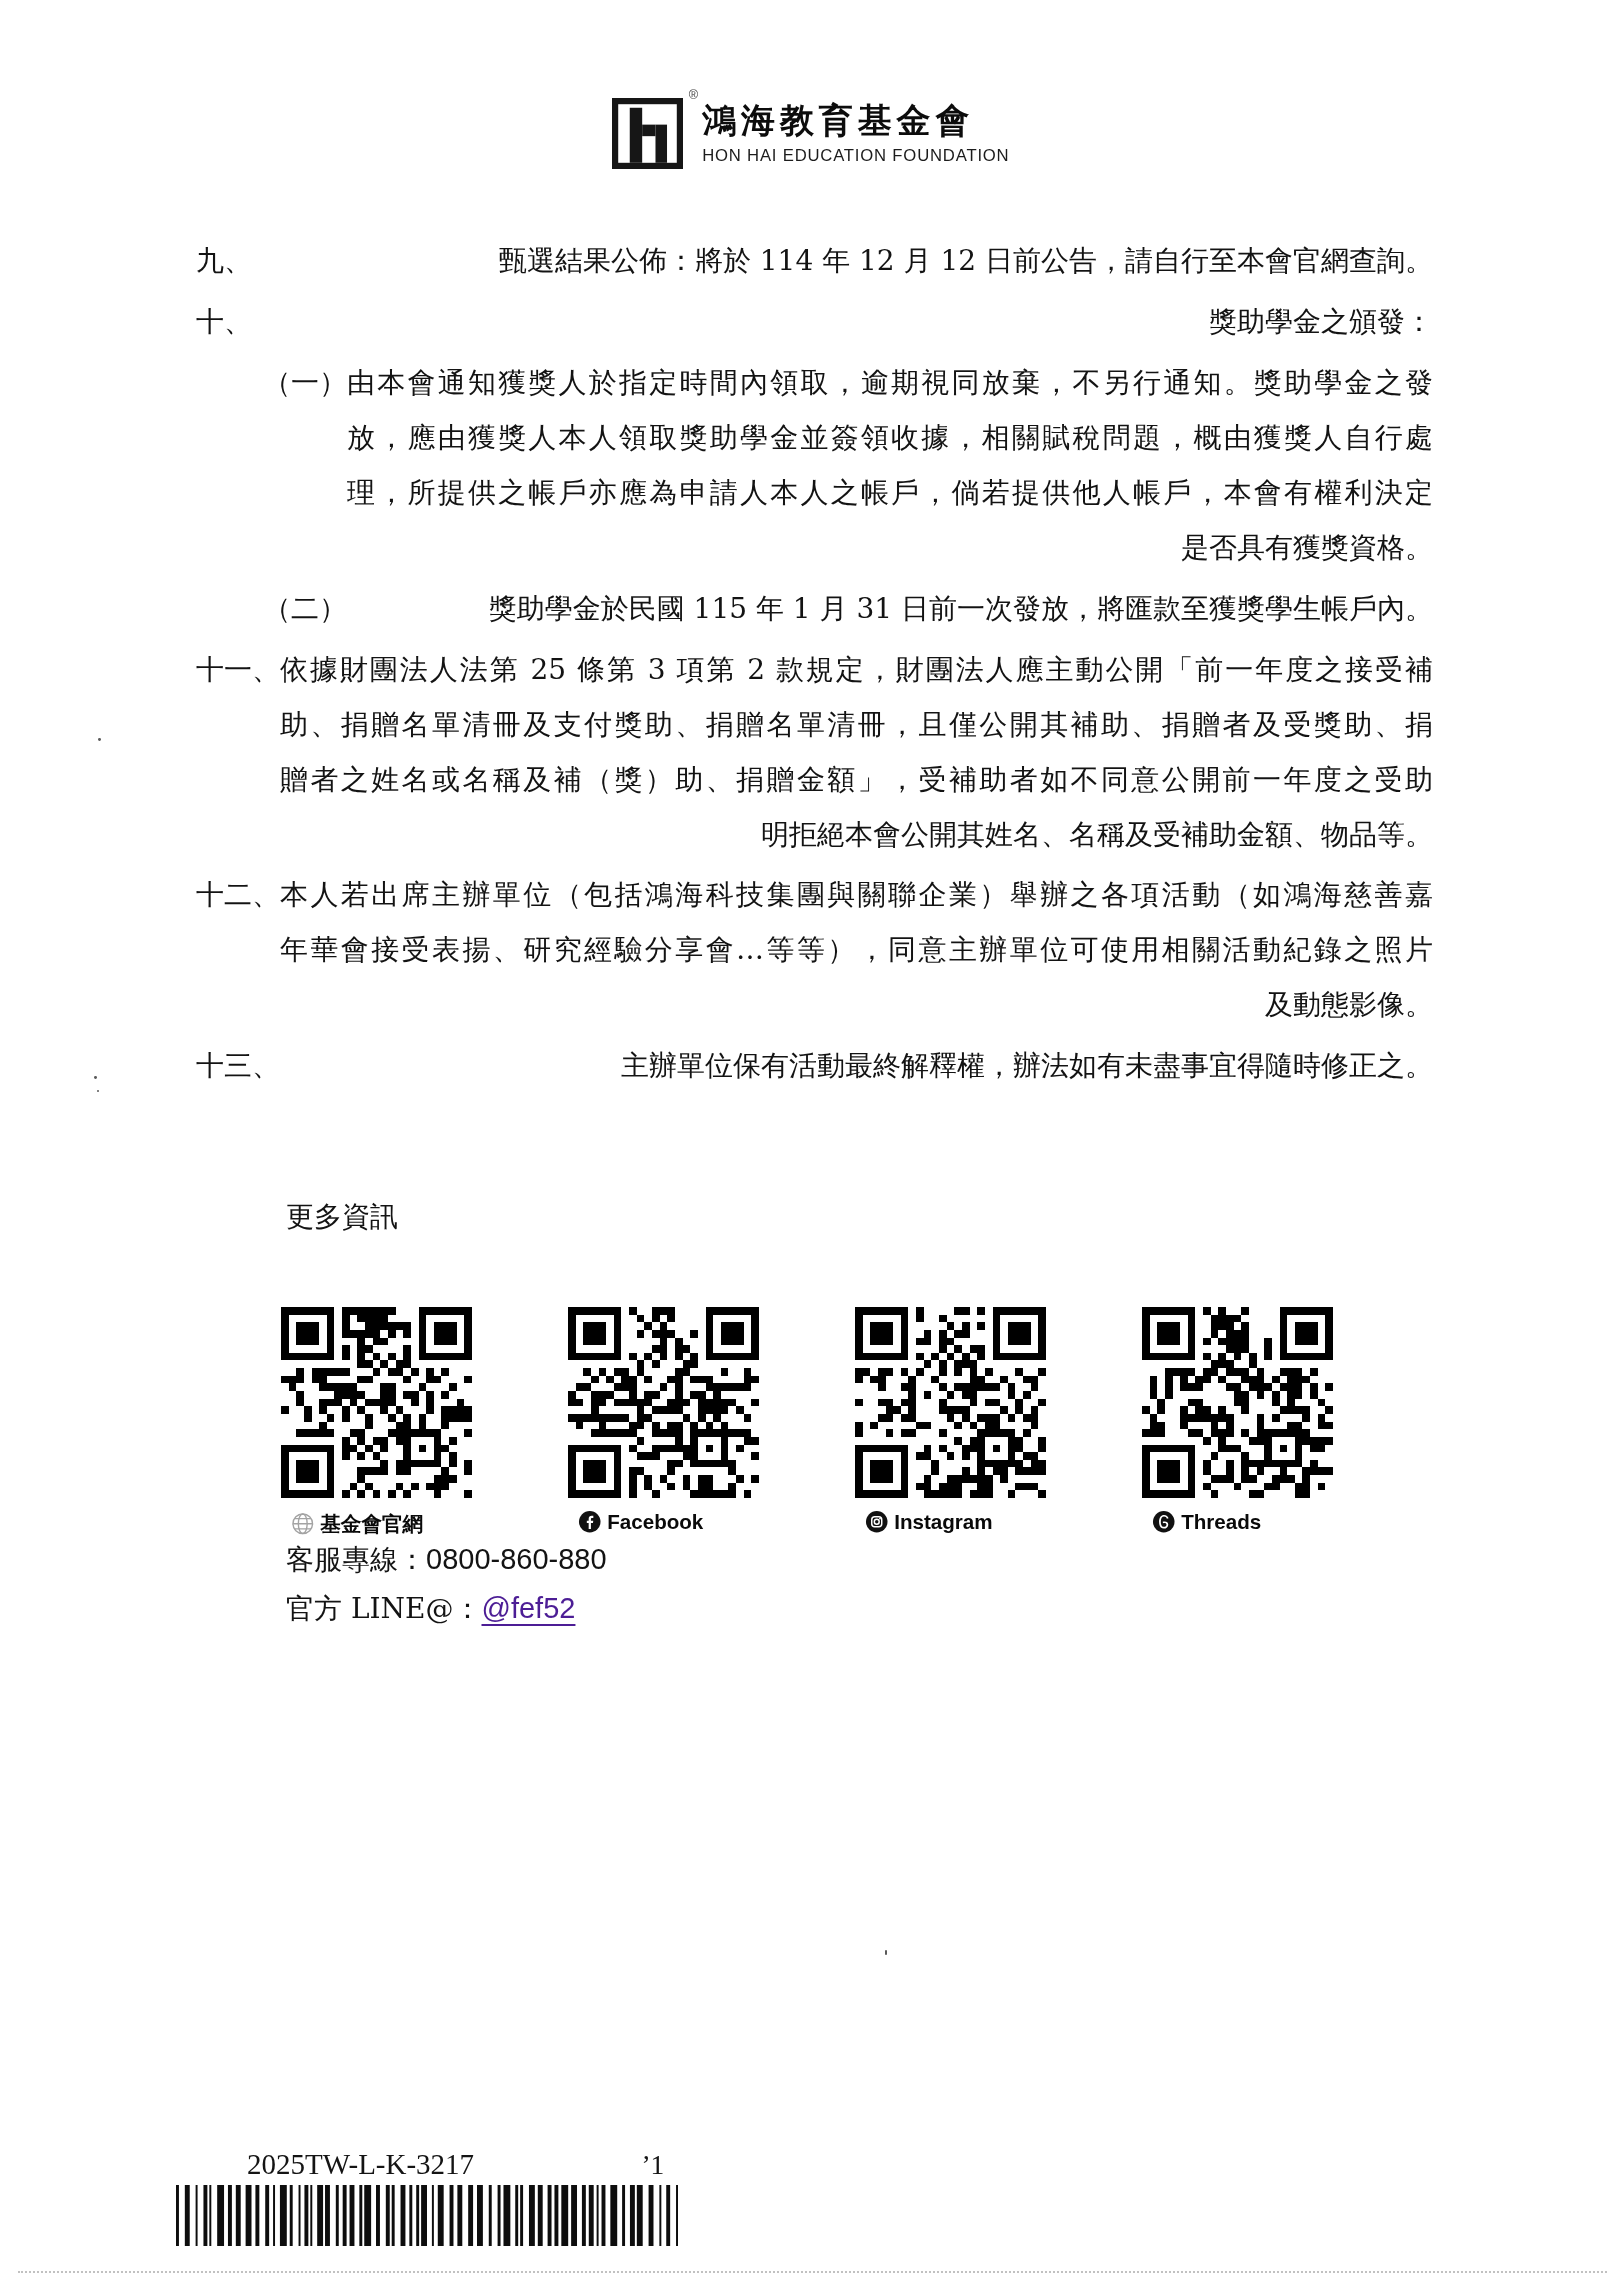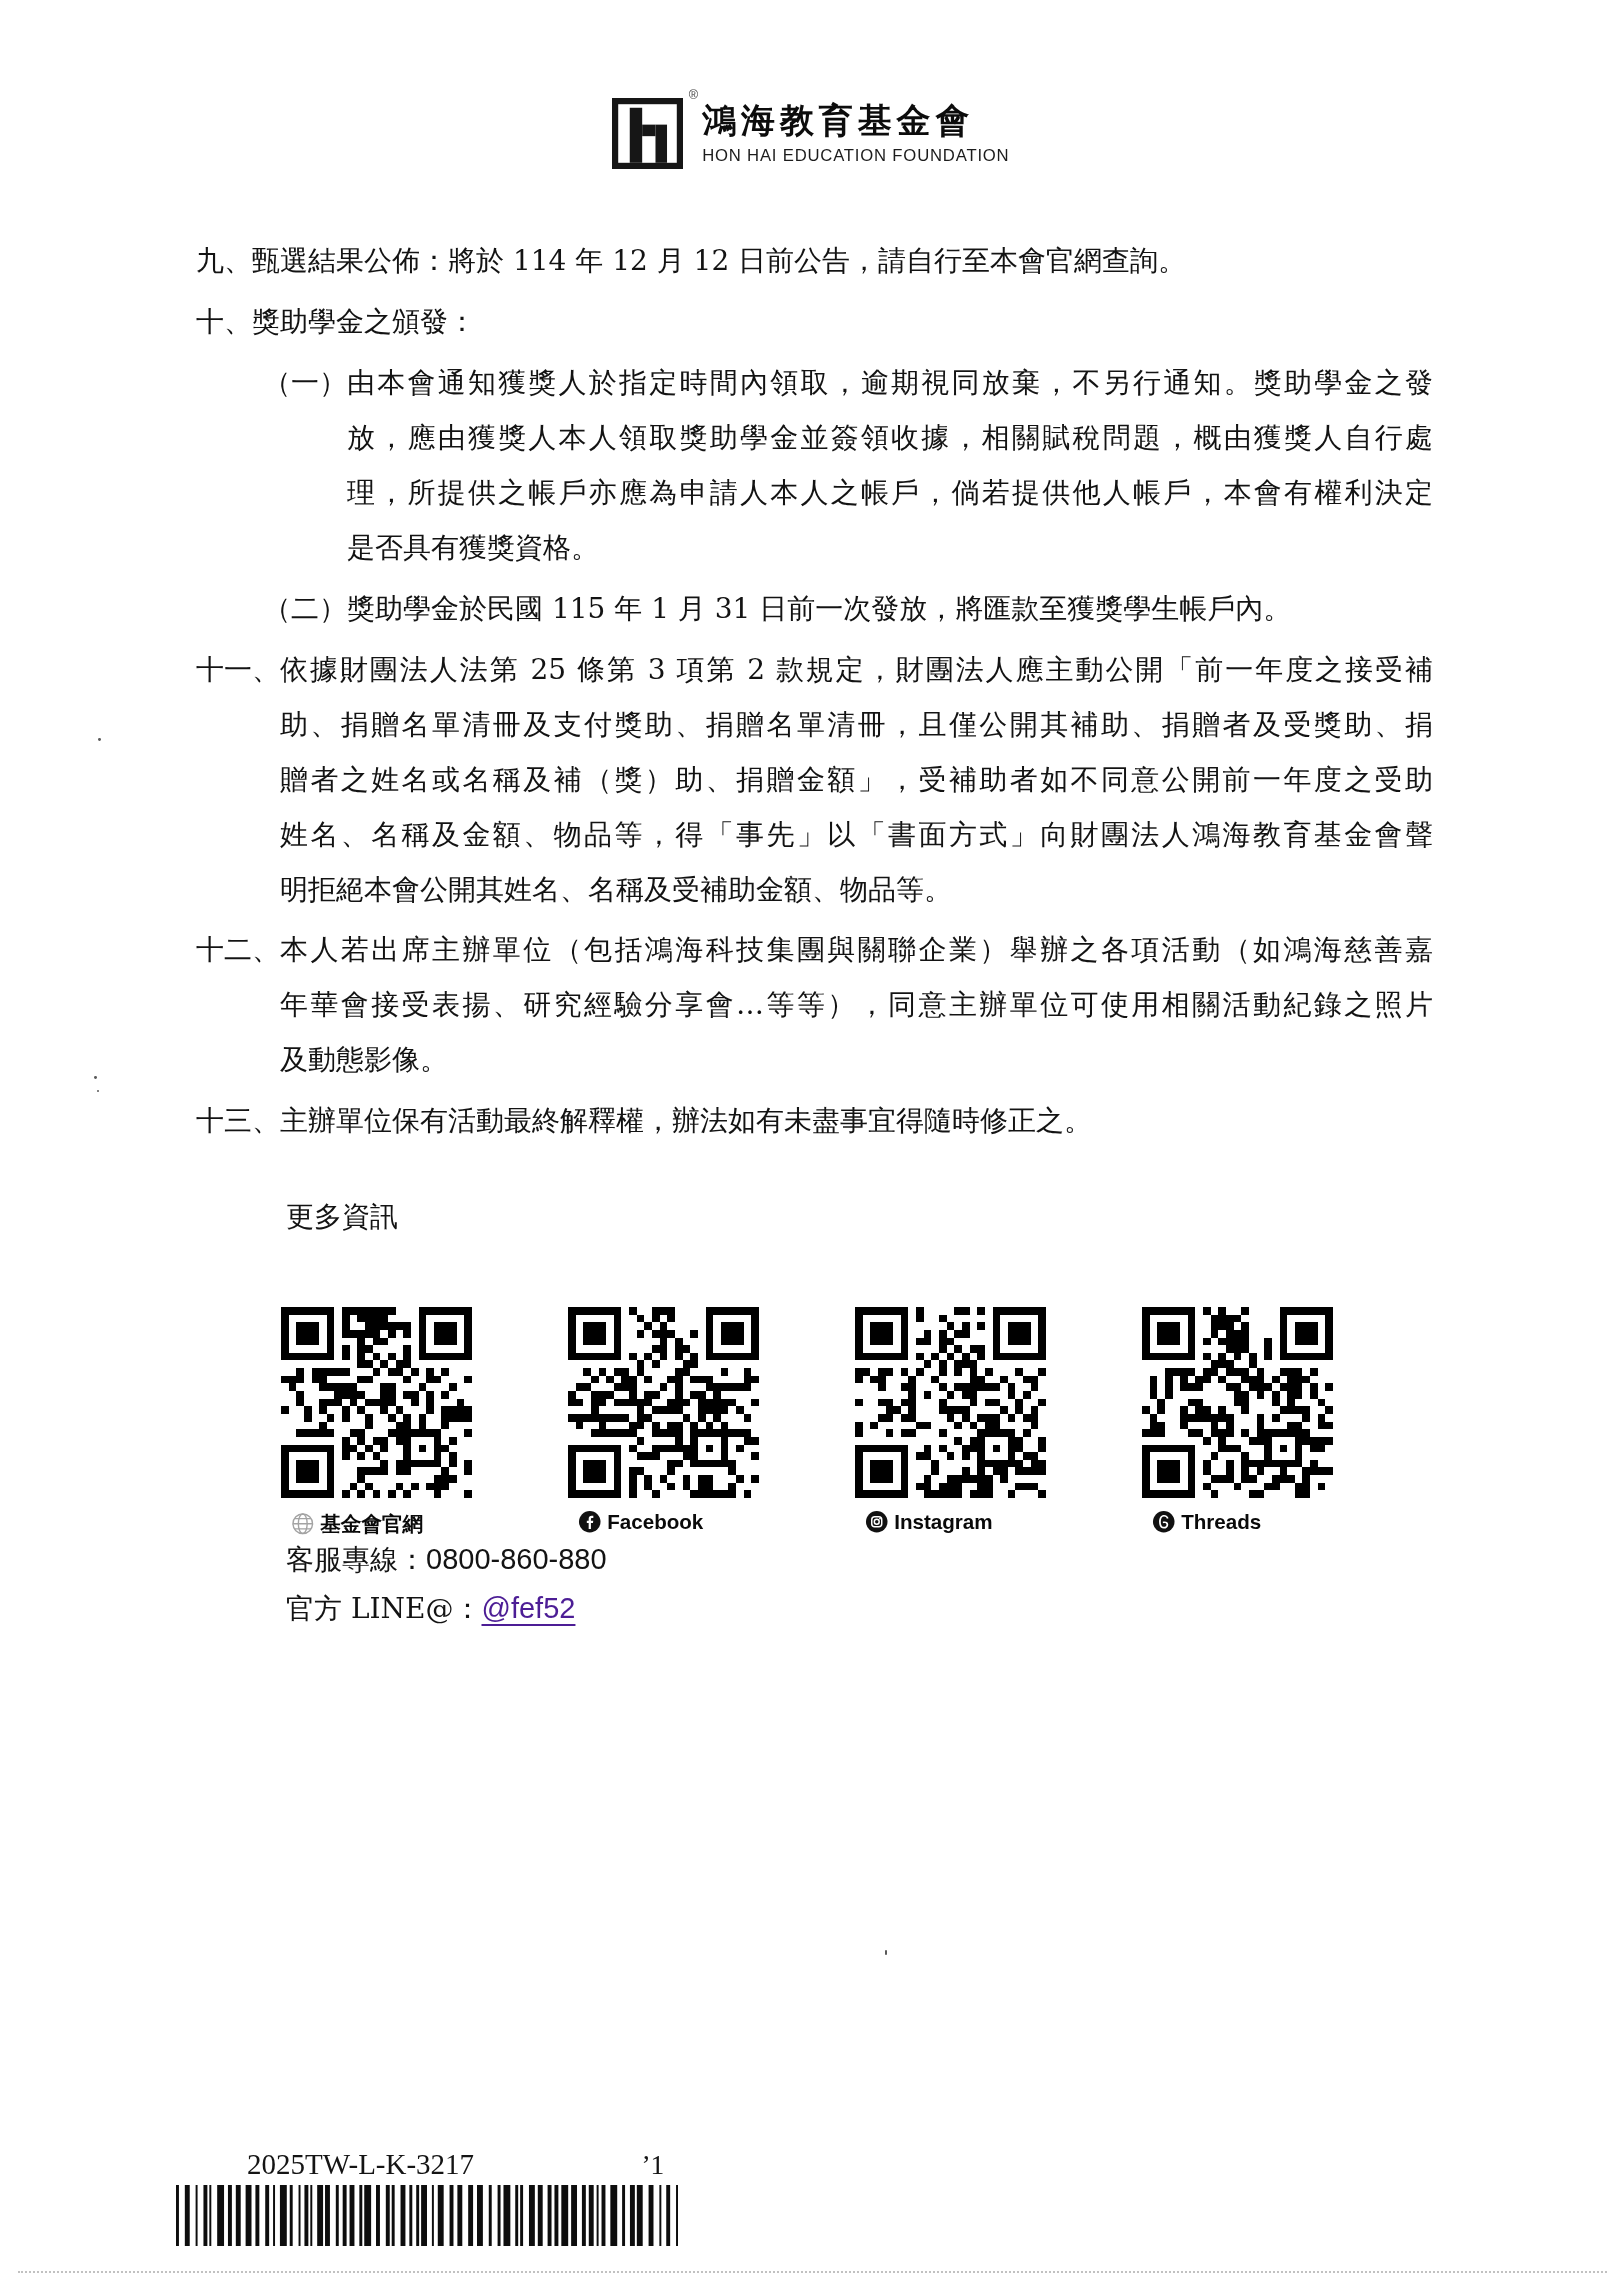--- a/index.html
+++ b/index.html
@@ -19,21 +19,21 @@
   .org-en{font-family:"Liberation Sans",sans-serif;font-size:16.7px;letter-spacing:0.8px;
           color:#1c1c1c;margin-top:2.9px;}
 
   
   .doc-body{position:absolute;top:233px;left:196px;width:1237px;
             font-size:28px;line-height:55px;color:#131313;}
   .para{display:flex;margin-bottom:5.9px;}
   .para.sub{margin-left:67px;}
   .plabel{flex:0 0 auto;white-space:nowrap;}
   .plines{flex:1 1 auto;min-width:0;}
-  .line{display:block;}
+  .line{display:block;text-align:right;}
   .line.j{text-align:justify;text-align-last:justify;}
 
   
   .more-title{position:absolute;top:1198px;left:286px;font-size:28px;color:#131313;}
   .qr-row{position:absolute;top:1307px;left:281px;display:flex;gap:96px;}
   .qr-item{width:191px;}
   .qr-item svg.qr{display:block;width:191px;height:191px;}
   .qr-label{margin-top:11.8px;margin-left:9.8px;display:flex;align-items:center;gap:5.9px;
             font-family:"Liberation Sans",sans-serif;font-weight:700;font-size:20.6px;
             color:#0a0a0a;white-space:nowrap;}
@@ -106,21 +106,20 @@
         <div class="plines">
           <div class="line">獎助學金於民國 115 年 1 月 31 日前一次發放，將匯款至獲獎學生帳戶內。</div>
         </div>
       </div>
       <div class="para">
         <div class="plabel">十一、</div>
         <div class="plines">
           <div class="line j">依據財團法人法第 25 條第 3 項第 2 款規定，財團法人應主動公開「前一年度之接受補</div>
           <div class="line j">助、捐贈名單清冊及支付獎助、捐贈名單清冊，且僅公開其補助、捐贈者及受獎助、捐</div>
           <div class="line j">贈者之姓名或名稱及補（獎）助、捐贈金額」，受補助者如不同意公開前一年度之受助</div>
-          <div class="line j">姓名、名稱及金額、物品等，得「事先」以「書面方式」向財團法人鴻海教育基金會聲</div>
           <div class="line">明拒絕本會公開其姓名、名稱及受補助金額、物品等。</div>
         </div>
       </div>
       <div class="para">
         <div class="plabel">十二、</div>
         <div class="plines">
           <div class="line j">本人若出席主辦單位（包括鴻海科技集團與關聯企業）舉辦之各項活動（如鴻海慈善嘉</div>
           <div class="line j">年華會接受表揚、研究經驗分享會…等等），同意主辦單位可使用相關活動紀錄之照片</div>
           <div class="line">及動態影像。</div>
         </div>

